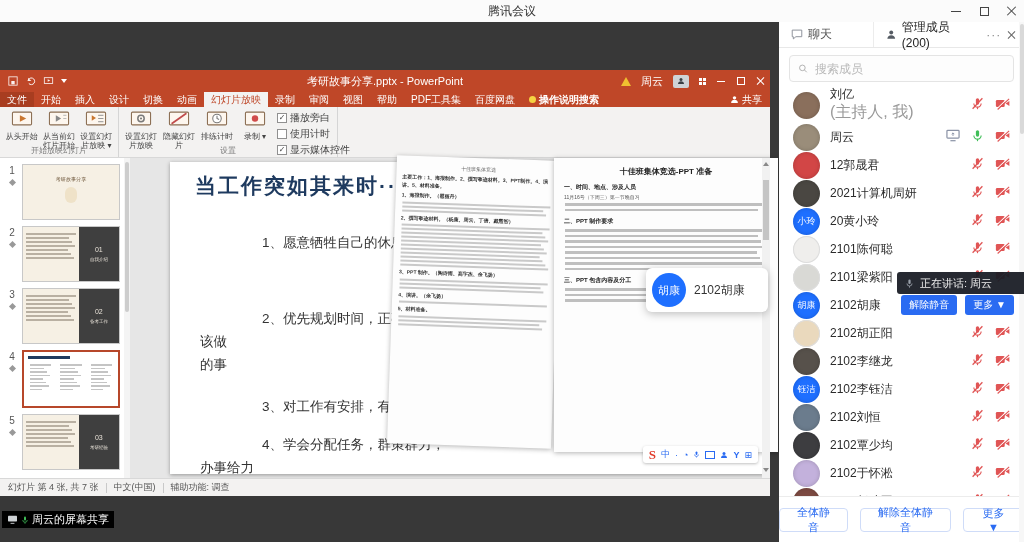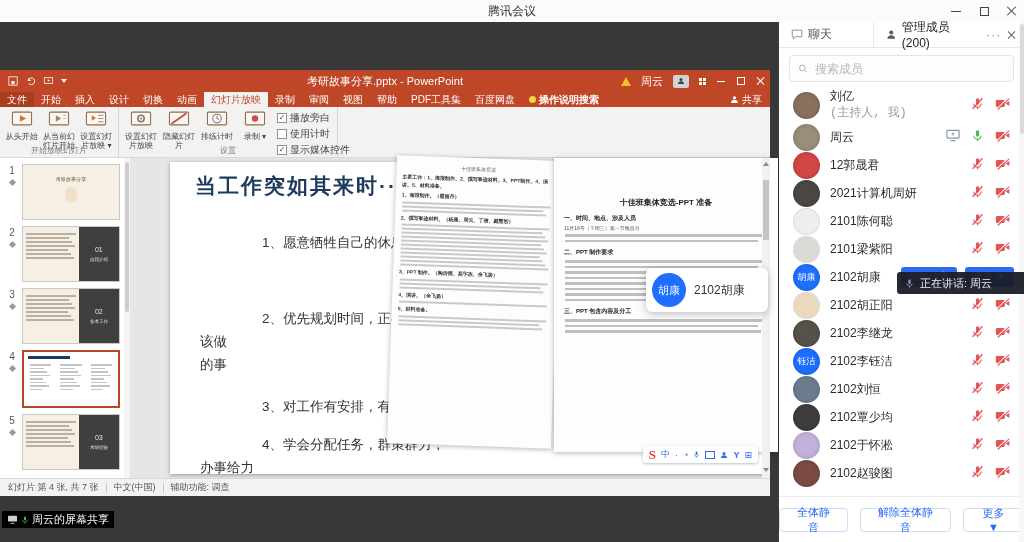--- a/index.html
+++ b/index.html
@@ -90,21 +90,21 @@
   .slide-title{position:absolute;left:25px;top:10px;font-size:21px;font-weight:bold;color:#1e3a5f;
                letter-spacing:2px;}
   .pt{position:absolute;left:30px;right:300px;font-size:13.5px;color:#333;line-height:1.7;
       white-space:pre-line;text-indent:62px;}
   .docpage{position:absolute;background:#fdfdfd;box-shadow:0 1px 5px rgba(0,0,0,.3);overflow:hidden;}
   .doc-mid{left:222px;top:-4px;width:152px;height:272px;transform:rotate(2deg);padding:8px 6px;}
   .doc-right{left:384px;top:-4px;width:204px;height:278px;padding:8px 10px;}
   .doc-mid .hdr{font-size:5px;color:#666;text-align:center;margin-bottom:4px;}
   .doc-mid .blk{font-size:5px;color:#333;font-weight:bold;line-height:1.5;margin-top:3px;}
   .doc-mid .bar,.doc-right .bar{height:2px;margin:2px 1px;background:#c9c9c9;}
-  .doc-right .dtitle{font-size:8px;font-weight:bold;color:#222;text-align:center;margin-bottom:6px;margin-top:31px;}
+  .doc-right .dtitle{font-size:8px;font-weight:bold;color:#222;text-align:center;margin-bottom:6px;}
   .doc-right .sech{font-size:6px;font-weight:bold;color:#222;margin-top:6px;}
   .doc-right .secp{font-size:5px;color:#555;margin-top:2px;}
   .tooltip{position:absolute;left:476px;top:106px;width:116px;height:44px;background:#fff;border-radius:6px;
            box-shadow:0 2px 8px rgba(0,0,0,.25);display:flex;align-items:center;gap:8px;padding-left:6px;z-index:5;}
   .tt-avatar{width:34px;height:34px;border-radius:50%;background:#1e6fff;color:#fff;font-size:11px;
              display:flex;align-items:center;justify-content:center;}
   .tt-name{font-size:12px;color:#333;}
   .sogou{position:absolute;right:6px;top:284px;height:17px;background:#fff;border-radius:3px;
          box-shadow:0 1px 3px rgba(0,0,0,.25);display:flex;align-items:center;gap:5px;padding:0 6px;}
   .sogou .brand{color:#e23c2b;font-weight:bold;font-size:13px;font-family:"Liberation Serif","DejaVu Serif",serif;}
@@ -137,21 +137,21 @@
   .searchbox input{border:none;outline:none;background:transparent;font-size:12px;width:100%;
                    font-family:inherit;color:#333;}
   .searchbox input::placeholder{color:#b9b9b9;}
   .mlist{flex:1;overflow:hidden;position:relative;}
   .mrow{display:flex;align-items:center;height:28px;padding:0 14px 0 14px;position:relative;}
   .mrow.tall{height:36px;}
   .avatar{width:27px;height:27px;border-radius:50%;flex:0 0 auto;margin-right:10px;
           display:flex;align-items:center;justify-content:center;color:#fff;font-size:9px;
           box-shadow:inset 0 0 4px rgba(0,0,0,.18);}
   .mname{font-size:12px;color:#2b2b2b;line-height:1.2;}
-  .msub{font-size:12px;color:#9a9a9a;font-family:Liberation Mono, monospace;}
+  .msub{font-size:16px;color:#9a9a9a;}
   .micons{margin-left:auto;display:flex;align-items:center;gap:11px;}
   .row-actions{position:absolute;right:10px;top:4px;display:flex;gap:8px;z-index:2;}
   .row-actions .act{background:#2a6bf2;color:#fff;font-size:10px;border:none;border-radius:3px;
                     height:20px;padding:0 8px;display:flex;align-items:center;}
   .pfooter{flex:0 0 auto;height:45px;border-top:1px solid #ececec;display:flex;align-items:center;
            justify-content:center;gap:12px;}
   .fbtn{height:24px;padding:0 12px;background:#fff;border:1px solid #cfdcf8;border-radius:4px;
         color:#2a6bf2;font-size:11px;display:flex;align-items:center;font-family:inherit;}
   .panel-scroll{position:absolute;right:0;top:0;width:5px;height:100%;background:#f7f7f7;}
   .panel-scroll .th{position:absolute;top:2px;left:0.5px;width:4px;height:110px;background:#d9d9d9;border-radius:2px;}
@@ -672,20 +672,40 @@
             </svg></span>
           <span><svg width="15" height="13" viewBox="0 0 17 14">
               <rect x="1" y="3" width="10" height="8" rx="1.5" fill="#e05555"></rect>
               <path d="M12 7l4.3-2.7v5.4z" fill="#e05555"></path>
               <line x1="2" y1="13" x2="15" y2="1" stroke="#fff" stroke-width="1.2"></line>
               <line x1="3" y1="13.8" x2="16" y2="1.8" stroke="#e05555" stroke-width="1.2"></line>
             </svg></span>
         </div>
       </div>
       <div class="mrow">
+        <div class="avatar" style="background: rgb(30, 111, 255);">小玲</div>
+        <div>
+          <div class="mname">20黄小玲</div>
+        </div>
+        <div class="micons">
+          <span><svg width="13" height="13" viewBox="0 0 16 16">
+              <rect x="6" y="1.5" width="4" height="8" rx="2" fill="#e05555"></rect>
+              <path d="M3.5 8a4.5 4.5 0 0 0 9 0" stroke="#e05555" fill="none" stroke-width="1.4"></path>
+              <line x1="8" y1="12.5" x2="8" y2="15" stroke="#e05555" stroke-width="1.4"></line>
+              <line x1="2" y1="14.5" x2="14" y2="1.5" stroke="#e05555" stroke-width="1.6"></line>
+            </svg></span>
+          <span><svg width="15" height="13" viewBox="0 0 17 14">
+              <rect x="1" y="3" width="10" height="8" rx="1.5" fill="#e05555"></rect>
+              <path d="M12 7l4.3-2.7v5.4z" fill="#e05555"></path>
+              <line x1="2" y1="13" x2="15" y2="1" stroke="#fff" stroke-width="1.2"></line>
+              <line x1="3" y1="13.8" x2="16" y2="1.8" stroke="#e05555" stroke-width="1.2"></line>
+            </svg></span>
+        </div>
+      </div>
+      <div class="mrow">
         <div class="avatar" style="background: radial-gradient(circle at 35% 30%, rgb(239, 238, 236), rgb(239, 238, 236)); box-shadow: rgb(221, 221, 221) 0px 0px 0px 1px inset;"></div>
         <div>
           <div class="mname">2101陈何聪</div>
         </div>
         <div class="micons">
           <span><svg width="13" height="13" viewBox="0 0 16 16">
               <rect x="6" y="1.5" width="4" height="8" rx="2" fill="#e05555"></rect>
               <path d="M3.5 8a4.5 4.5 0 0 0 9 0" stroke="#e05555" fill="none" stroke-width="1.4"></path>
               <line x1="8" y1="12.5" x2="8" y2="15" stroke="#e05555" stroke-width="1.4"></line>
               <line x1="2" y1="14.5" x2="14" y2="1.5" stroke="#e05555" stroke-width="1.6"></line>

